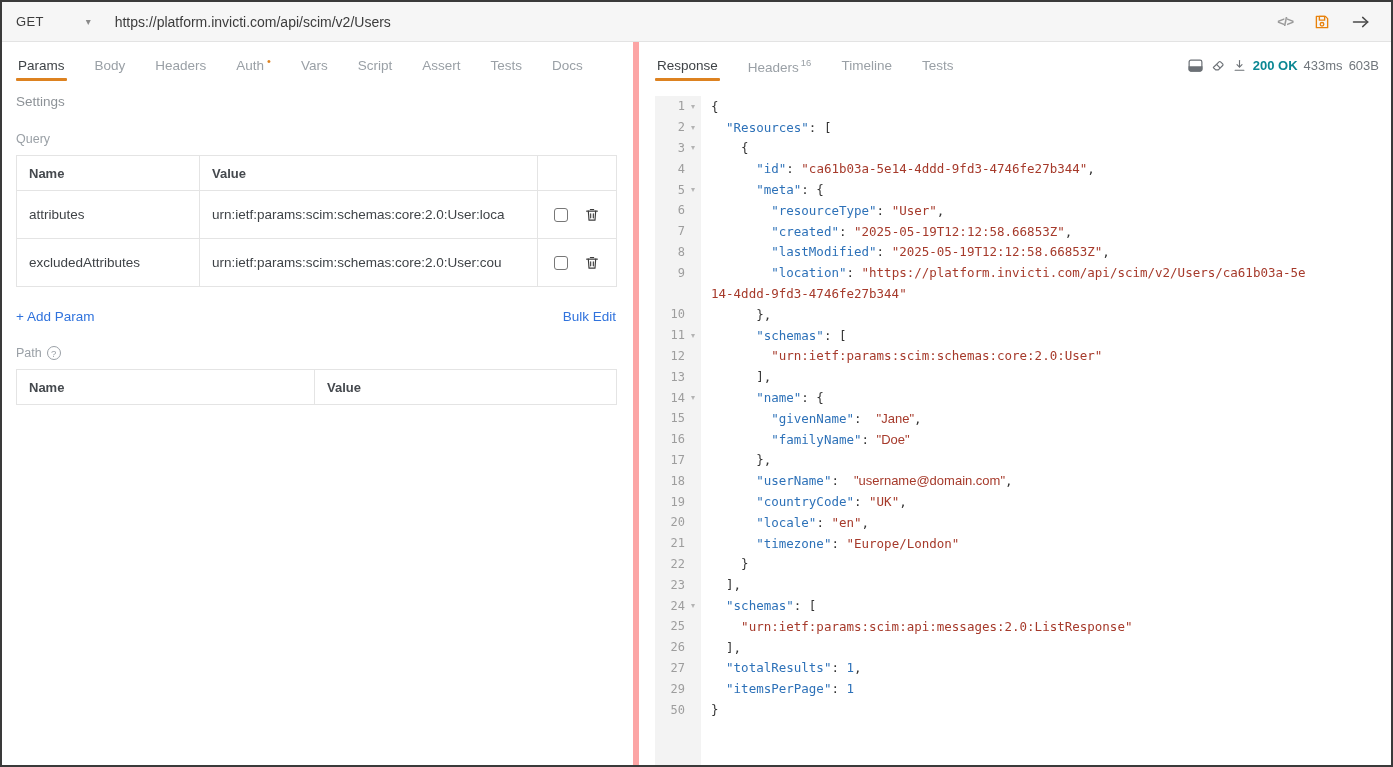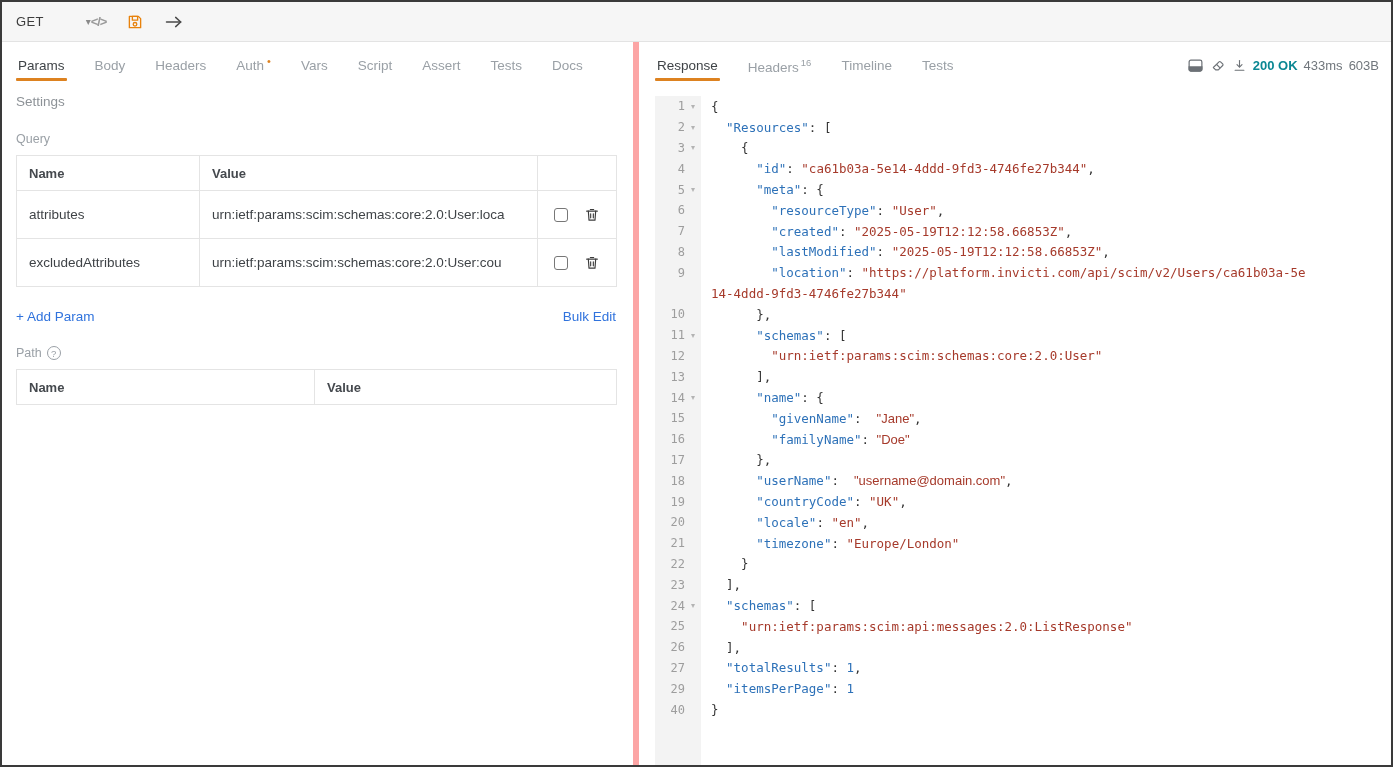--- a/index.html
+++ b/index.html
@@ -82,20 +82,21 @@
   svg { display:block; }
 </style>
 </head>
 <body>
 
 <div class="window">
 
   <div class="reqbar">
     <span class="method">GET</span>
     <span class="method-caret">▾</span>
+    <span class="url">https://platform.invicti.com/api/scim/v2/Users</span>
     <div class="reqbar-icons">
       <button class="icon-btn">
         <span class="code-glyph">&lt;/&gt;</span>
       </button>
       <button class="icon-btn">
         <svg width="18" height="18" viewBox="0 0 24 24" fill="none" stroke="#e8820c" stroke-width="1.8" stroke-linejoin="round">
           <path d="M4.5 4.5h12l3 3v12h-15z"></path>
             <rect x="8.5" y="4.5" width="7" height="5"></rect>
             <circle cx="12" cy="15" r="2.4"></circle>
         </svg>
@@ -385,21 +386,21 @@
               <span class="ln">27</span>
               <span class="fold"></span>
               <span class="code-text"><span class="tok-p">  </span><span class="tok-k">"totalResults"</span><span class="tok-p">: </span><span class="tok-n">1</span><span class="tok-p">,</span></span>
             </div>
             <div class="code-row">
               <span class="ln">29</span>
               <span class="fold"></span>
               <span class="code-text"><span class="tok-p">  </span><span class="tok-k">"itemsPerPage"</span><span class="tok-p">: </span><span class="tok-n">1</span></span>
             </div>
             <div class="code-row">
-              <span class="ln">40</span>
+              <span class="ln">50</span>
               <span class="fold"></span>
               <span class="code-text"><span class="tok-p">}</span></span>
             </div>
           </div>
       </div>
     </div>
   </div>
 </div>
 
 </body></html>

